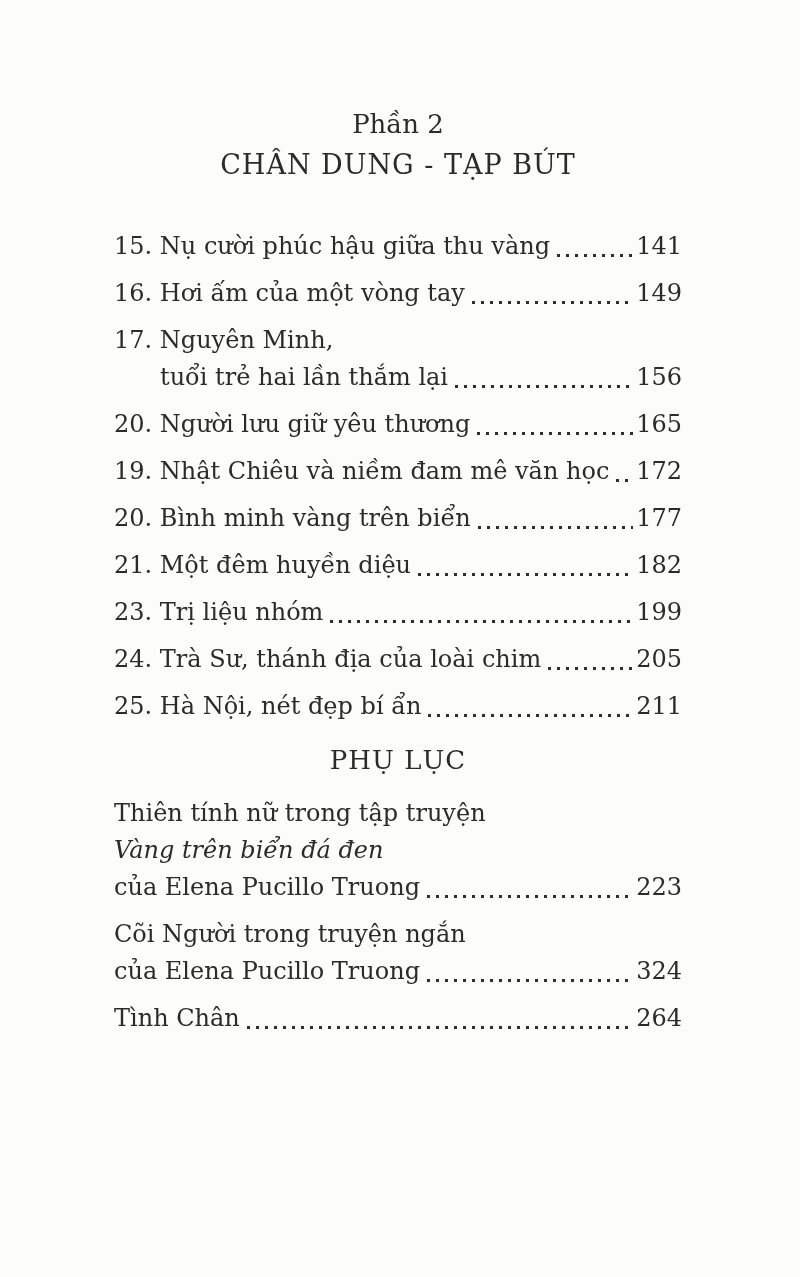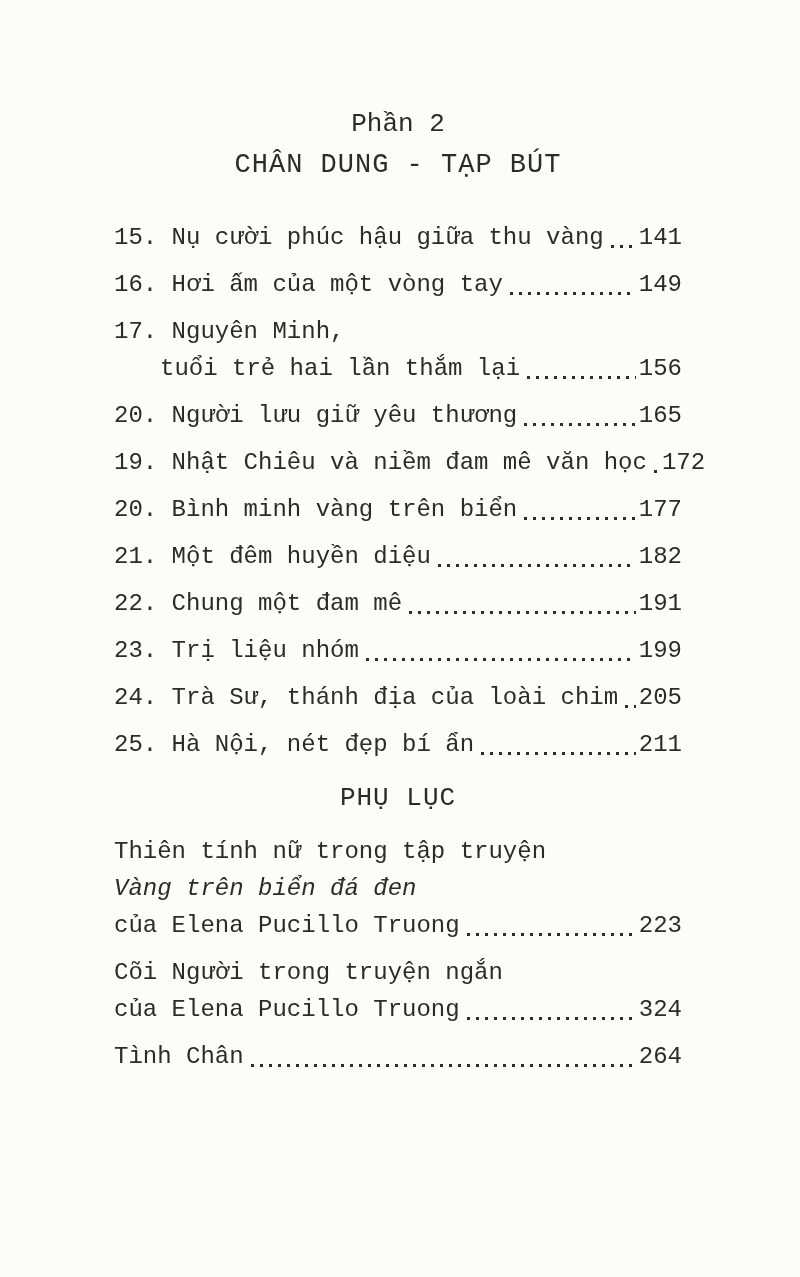--- a/index.html
+++ b/index.html
@@ -13,36 +13,35 @@
     font-family: "DejaVu Serif", "Liberation Serif", serif;
     color: #2b2b2b;
     overflow: hidden;
   }
   .page {
     box-sizing: border-box;
     width: 800px;
     height: 1277px;
     padding: 106px 118px 0 114px;
     background: #fcfcfa;
-    font-family: Liberation Mono, monospace;
   }
   .heading {
     text-align: center;
   }
   .part-label {
     font-size: 26px;
     line-height: 36px;
     margin: 0 0 4px 0;
     font-weight: normal;
   }
   .section-title {
     font-size: 27px;
     line-height: 38px;
     letter-spacing: 1px;
-    margin: 0 0 35px 0;
+    margin: 0 0 44px 0;
     font-weight: normal;
   }
   .appendix-title {
     font-size: 26px;
     line-height: 38px;
     letter-spacing: 1px;
     margin: 16px 0 16px 0;
     font-weight: normal;
     text-align: center;
   }
@@ -135,27 +134,20 @@
       </div>
       <div class="toc-entry">
         <div class="toc-line">
           <span class="toc-text">21. Một đêm huyền diệu</span>
           <span class="leader"></span>
           <span class="toc-page">182</span>
         </div>
       </div>
       <div class="toc-entry">
         <div class="toc-line">
-          <span class="toc-text">22. Chung một đam mê</span>
-          <span class="leader"></span>
-          <span class="toc-page">191</span>
-        </div>
-      </div>
-      <div class="toc-entry">
-        <div class="toc-line">
           <span class="toc-text">23. Trị liệu nhóm</span>
           <span class="leader"></span>
           <span class="toc-page">199</span>
         </div>
       </div>
       <div class="toc-entry">
         <div class="toc-line">
           <span class="toc-text">24. Trà Sư, thánh địa của loài chim</span>
           <span class="leader"></span>
           <span class="toc-page">205</span>

